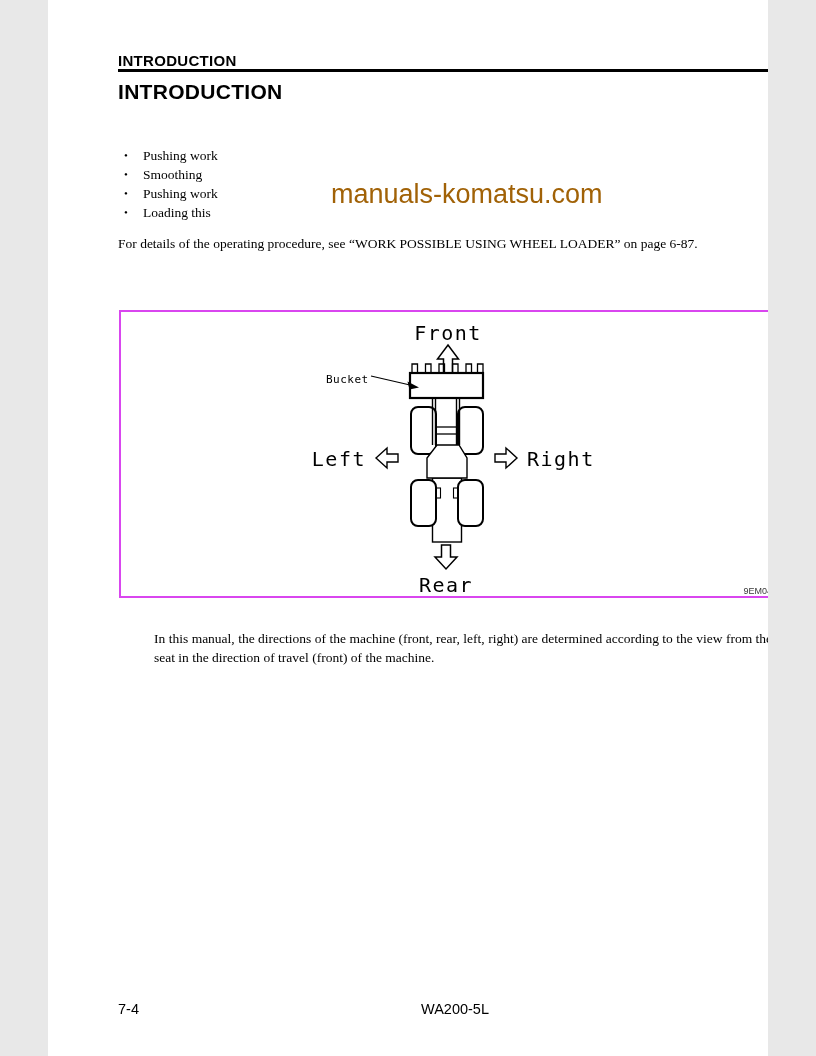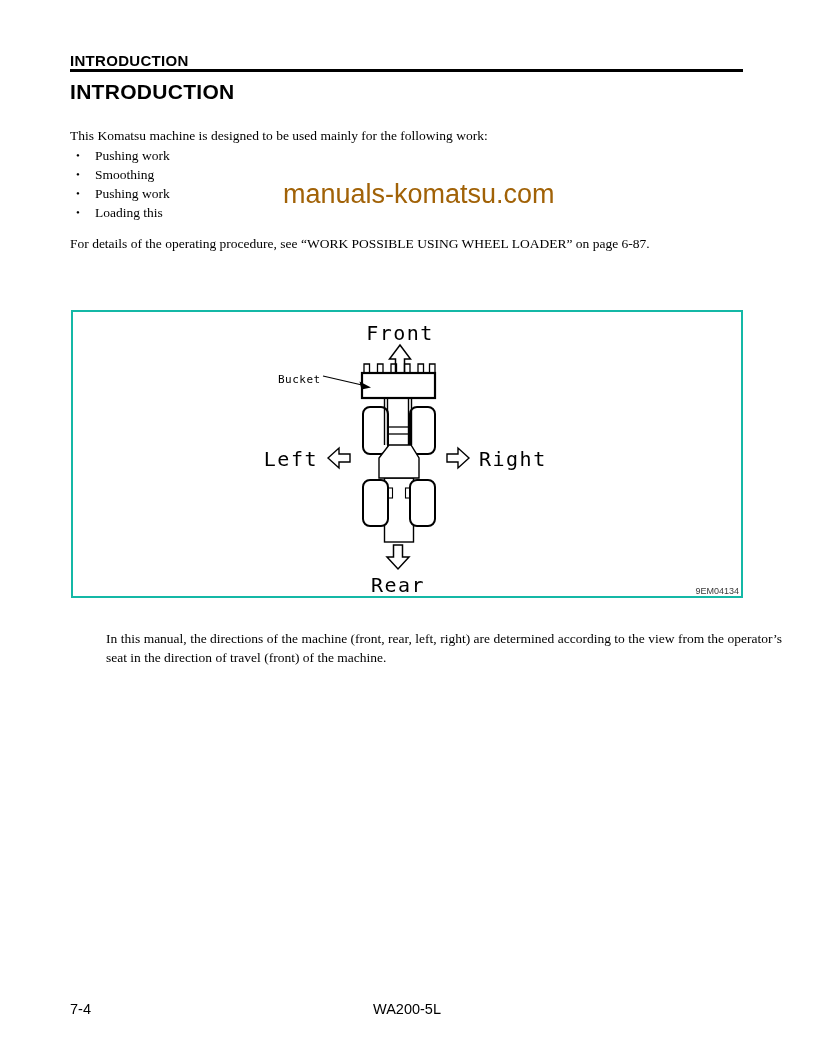--- a/index.html
+++ b/index.html
@@ -1,18 +1,18 @@
 <!DOCTYPE html>
 <html><head>
 <meta charset="utf-8">
 <style>
   html,body{margin:0;padding:0;background:#e8e8e8;}
   .page{
     position:relative;
-    width:816px;height:1056px;
+    width:720px;height:1056px;
     margin:0 auto;
     background:#ffffff;
     overflow:hidden;
     font-family:"Liberation Serif", serif;
     color:#000;
   }
   .abs{position:absolute;}
   .running-head{
     left:70px;top:52px;width:674px;
     font-family:"Liberation Sans", sans-serif;
@@ -35,21 +35,21 @@
     pointer-events:none;z-index:5;
   }
   .details-text{left:70px;top:236px;width:674px;font-size:13.5px;}
   .section-heading{
     left:70px;top:268px;width:674px;
     font-family:"Liberation Sans", sans-serif;
     font-weight:bold;font-size:18px;letter-spacing:0.2px;
   }
   .figure-box{
     left:71px;top:310px;width:668px;height:284px;
-    border:2px solid #14b8a6;background:#fff;
+    border:2px solid #d946ef;background:#fff;
   }
   .figure-box svg{display:block;}
   .caption-text{
     left:70px;top:629px;width:676px;
     font-size:13.5px;line-height:19px;text-align:justify;margin-left:36px;
   }
   .footer-left{
     left:70px;top:1001px;
     font-family:"Liberation Sans", sans-serif;font-size:14.5px;
   }
@@ -74,21 +74,20 @@
 </head>
 <body>
 
 <div class="page">
 
   <div class="abs running-head">INTRODUCTION</div>
   <div class="abs head-rule"></div>
 
   <div class="abs doc-title">INTRODUCTION</div>
 
-  <div class="abs intro-text">This Komatsu machine is designed to be used mainly for the following work:</div>
 
   <div class="abs bullet-list">
     <div class="bullet-row">
       <span class="bullet-glyph">•</span>
       <span>Pushing work</span>
     </div>
     <div class="bullet-row">
       <span class="bullet-glyph">•</span>
       <span>Smoothing</span>
     </div>

